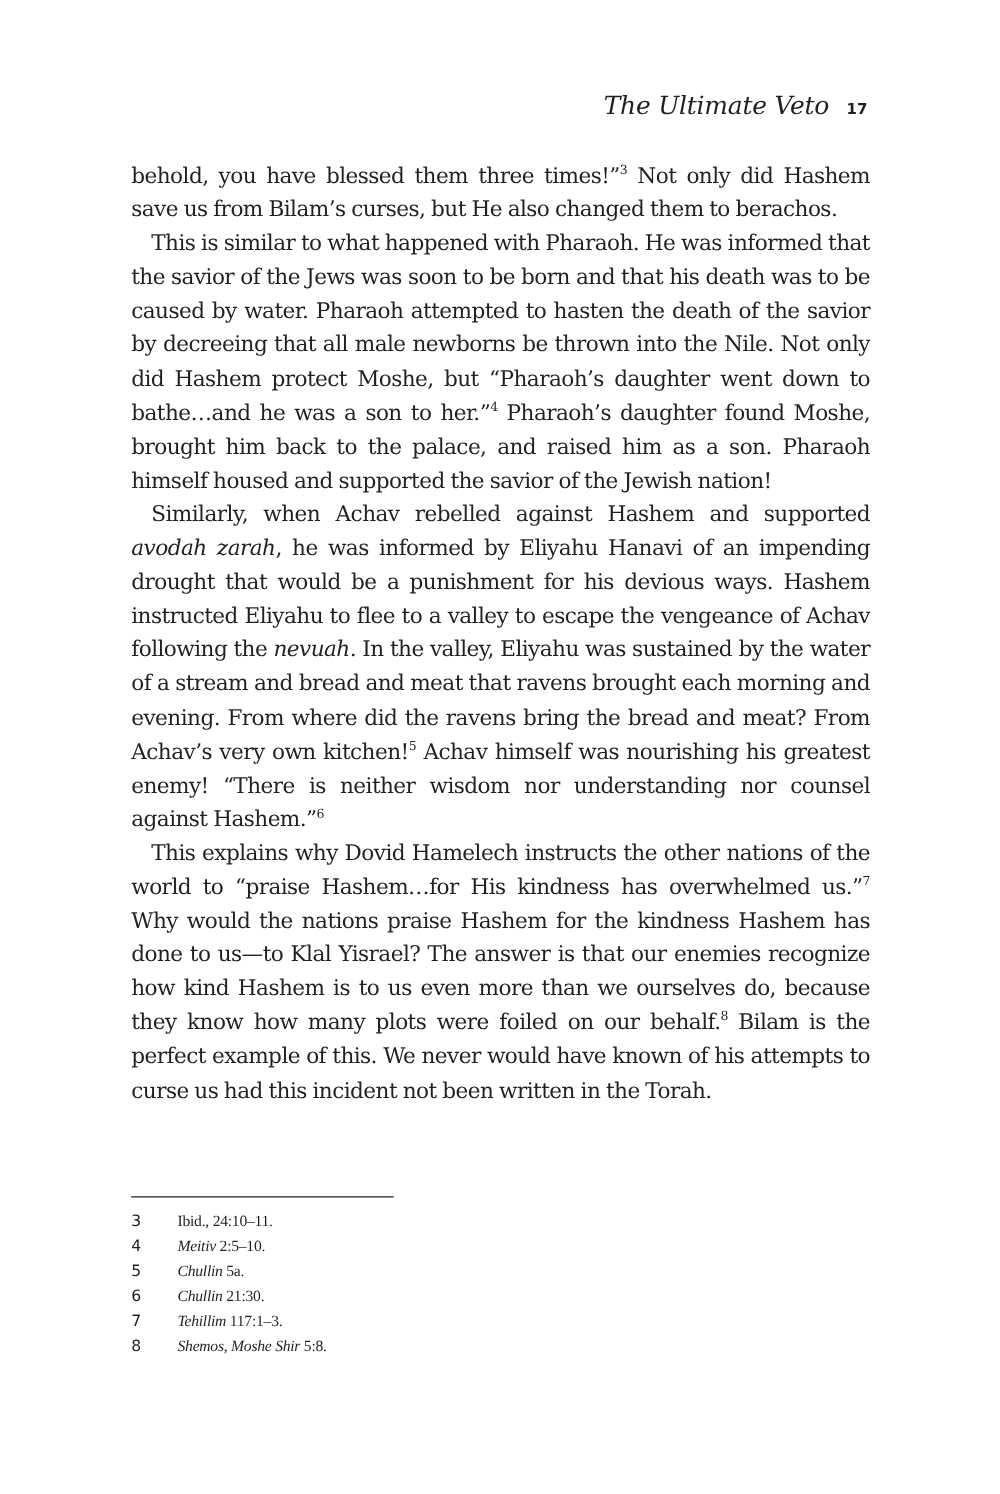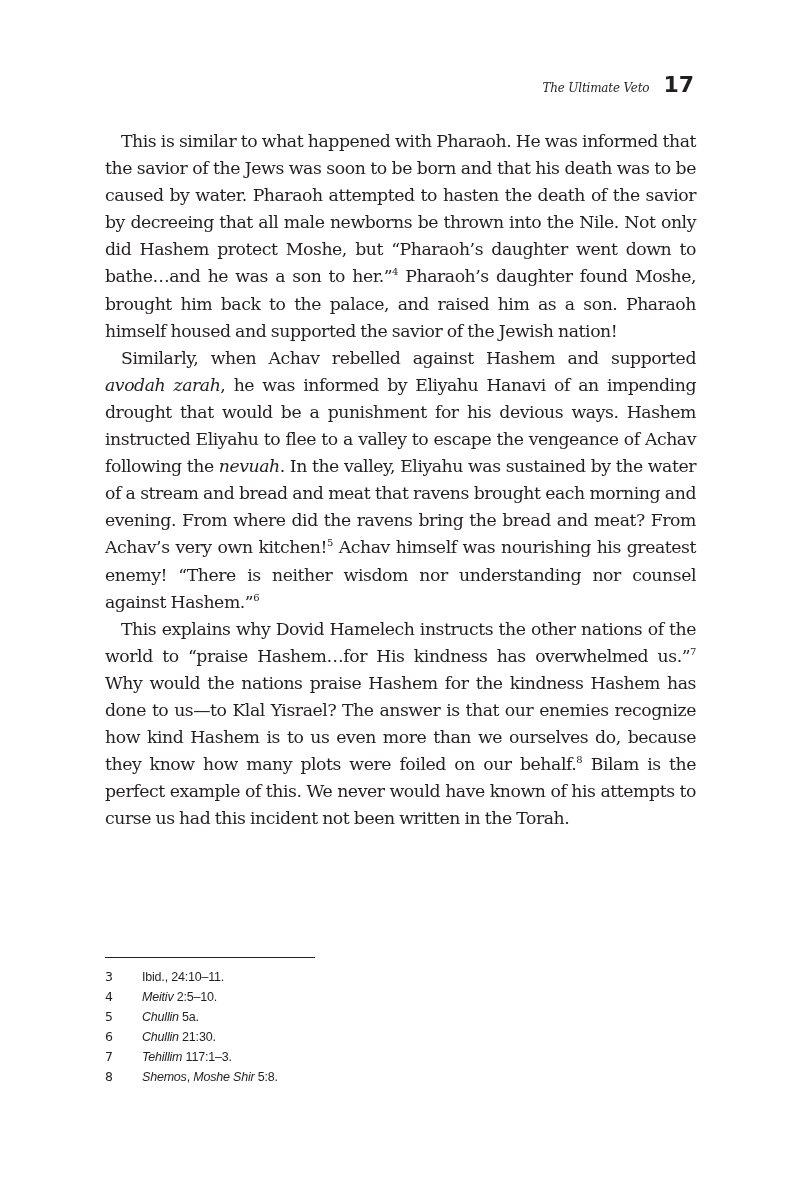--- a/index.html
+++ b/index.html
@@ -18,29 +18,29 @@
     .running-head {
       position: absolute;
       top: 72px;
       right: 106px;
       display: flex;
       align-items: baseline;
       gap: 14px;
     }
     .running-title {
       font-style: italic;
-      font-size: 12px;
+      font-size: 20px;
       color: #231f20;
       font-family: "DejaVu Serif", serif;
       letter-spacing: -0.2px;
     }
     .page-number {
       font-family: "DejaVu Sans", sans-serif;
       font-weight: bold;
-      font-size: 22px;
+      font-size: 12px;
       color: #231f20;
     }
     .text-block {
       position: absolute;
       left: 105px;
       top: 128px;
       width: 591px;
       font-size: 17.3px;
       line-height: 27.1px;
       text-align: justify;
@@ -83,33 +83,34 @@
     .footnote {
       display: flex;
     }
     .fn-num {
       width: 37px;
       flex: 0 0 37px;
       font-family: "DejaVu Sans", sans-serif;
       font-size: 12.5px;
     }
     .fn-text {
-      font-family: Liberation Sans, sans-serif;
+      font-family: Liberation Serif, serif;
       letter-spacing: -0.2px;
     }
   </style>
 </head>
 <body>
 
 <div class="running-head">
   <span class="running-title">The Ultimate Veto</span>
   <span class="page-number">17</span>
 </div>
 
 <div class="text-block">
+  <p>behold, you have blessed them three times!”<sup>3</sup> Not only did Hashem save us from Bilam’s curses, but He also changed them to berachos.</p>
   <p class="indent">This is similar to what happened with Pharaoh. He was informed that the savior of the Jews was soon to be born and that his death was to be caused by water. Pharaoh attempted to hasten the death of the savior by decreeing that all male newborns be thrown into the Nile. Not only did Hashem protect Moshe, but “Pharaoh’s daughter went down to bathe…and he was a son to her.”<sup>4</sup> Pharaoh’s daughter found Moshe, brought him back to the palace, and raised him as a son. Pharaoh himself housed and supported the savior of the Jewish nation!</p>
   <p class="indent">Similarly, when Achav rebelled against Hashem and supported <em>avodah zarah</em>, he was informed by Eliyahu Hanavi of an impending drought that would be a punishment for his devious ways. Hashem instructed Eliyahu to flee to a valley to escape the vengeance of Achav following the <em>nevuah</em>. In the valley, Eliyahu was sustained by the water of a stream and bread and meat that ravens brought each morning and evening. From where did the ravens bring the bread and meat? From Achav’s very own kitchen!<sup>5</sup> Achav himself was nourishing his greatest enemy! “There is neither wisdom nor understanding nor counsel against Hashem.”<sup>6</sup></p>
   <p class="indent last-para">This explains why Dovid Hamelech instructs the other nations of the world to “praise Hashem…for His kindness has overwhelmed <b>us</b>.”<sup>7</sup> Why would the nations praise Hashem for the kindness Hashem has done <b>to us</b>—to Klal Yisrael? The answer is that our enemies recognize how kind Hashem is to us even more than we ourselves do, because they know how many plots were foiled on our behalf.<sup>8</sup> Bilam is the perfect example of this. We never would have known of his attempts to curse us had this incident not been written in the Torah.</p>
 </div>
 
 <div class="footnote-rule"></div>
 
 <div class="footnotes">
   <div class="footnote">
     <span class="fn-num">3</span>

